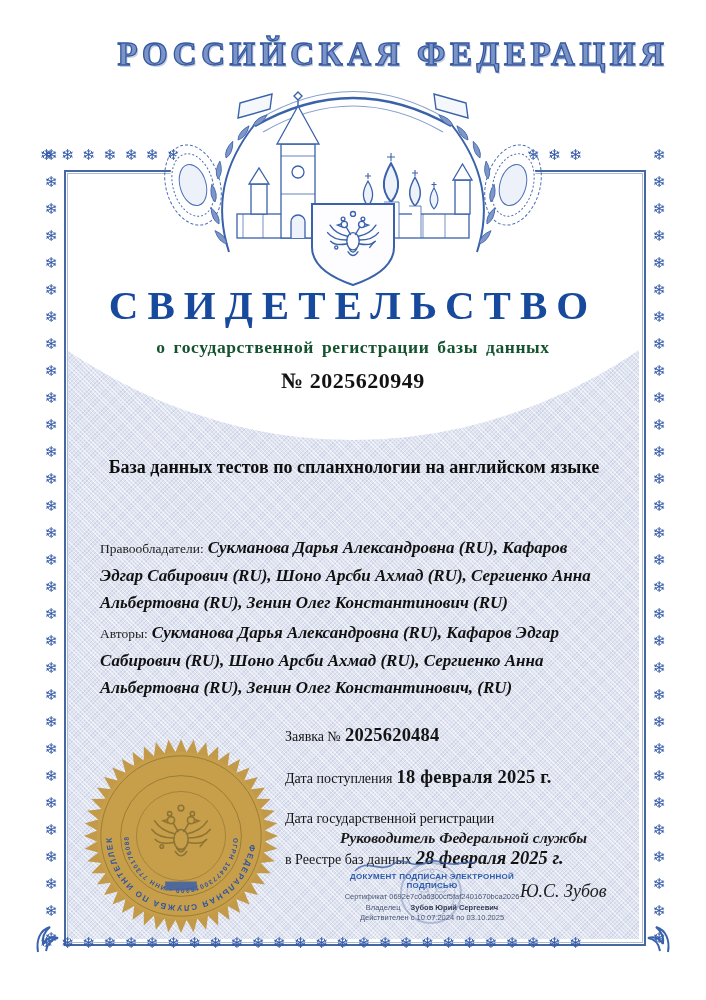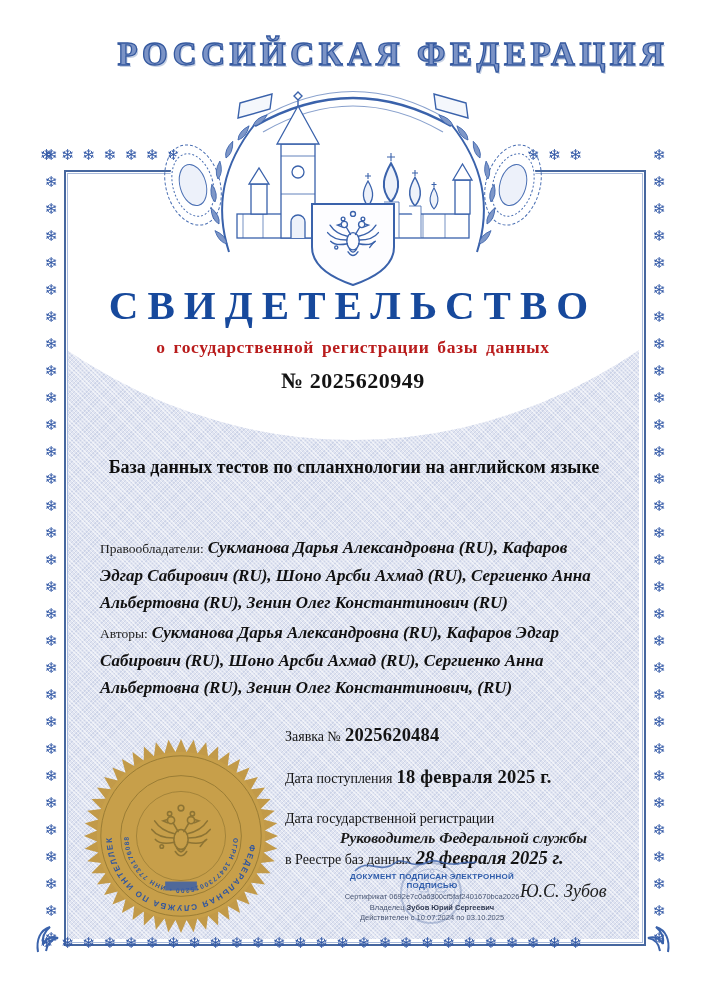--- a/index.html
+++ b/index.html
@@ -37,21 +37,21 @@
   .corner-flourish{position:absolute;z-index:3;}
 
   
   .emblem{position:absolute;left:163px;top:82px;width:380px;height:202px;z-index:5;}
   .shield{position:absolute;left:303px;top:201px;width:100px;height:88px;z-index:6;}
 
   
   .doc-type{position:absolute;top:281px;left:0;width:100%;text-align:center;z-index:10;
     font-size:41px;font-weight:bold;letter-spacing:9px;color:#17499c;}
   .doc-subtitle{position:absolute;top:337px;left:0;width:100%;text-align:center;z-index:10;
-    font-size:17.5px;font-weight:bold;color:#b91c1c;letter-spacing:.6px;word-spacing:3px;}
+    font-size:17.5px;font-weight:bold;color:#14532d;letter-spacing:.6px;word-spacing:3px;}
   .doc-number{position:absolute;top:368px;left:0;width:100%;text-align:center;z-index:10;
     font-size:22px;font-weight:bold;color:#131313;letter-spacing:.5px;}
 
   .db-title{position:absolute;top:455px;left:100px;right:98px;text-align:center;z-index:10;
     font-size:18px;font-weight:bold;color:#0e0e0e;line-height:1.38;}
 
   .party{position:absolute;left:100px;right:96px;z-index:10;line-height:27px;color:#111;}
   .party .plabel{font-size:13.5px;color:#222;}
   .party .pnames{font-size:17px;font-weight:bold;font-style:italic;}
   .party-rights{top:518px;}
@@ -67,21 +67,21 @@
     font-style:italic;font-weight:600;font-size:15.5px;line-height:21px;color:#1a1a1a;}
   .signer-name{position:absolute;left:520px;top:881px;width:120px;z-index:11;
     font-style:italic;font-size:18px;color:#1c1c1c;}
 
   
   .squiggle{position:absolute;left:350px;top:855px;z-index:11;}
   .stamp{position:absolute;left:333px;top:872px;width:198px;text-align:center;z-index:10;
     font-family:"Liberation Sans","DejaVu Sans",sans-serif;}
   .stamp-title{font-size:8px;font-weight:bold;color:#2e5cab;letter-spacing:.25px;margin-bottom:2px;}
   .stamp-line{font-size:7.5px;color:#4a5773;line-height:10.5px;}
-  .stamp-line b{color:#303a52;}
+  .stamp-line b{color:#303a52;padding-left:8px;}
   .stamp-watermark{position:absolute;left:398px;top:860px;z-index:9;opacity:.32;}
 
   
   .seal{position:absolute;left:82px;top:737px;width:198px;height:198px;z-index:8;}
 </style>
 </head>
 <body>
 
 <div id="page" data-interactable="false">
 

